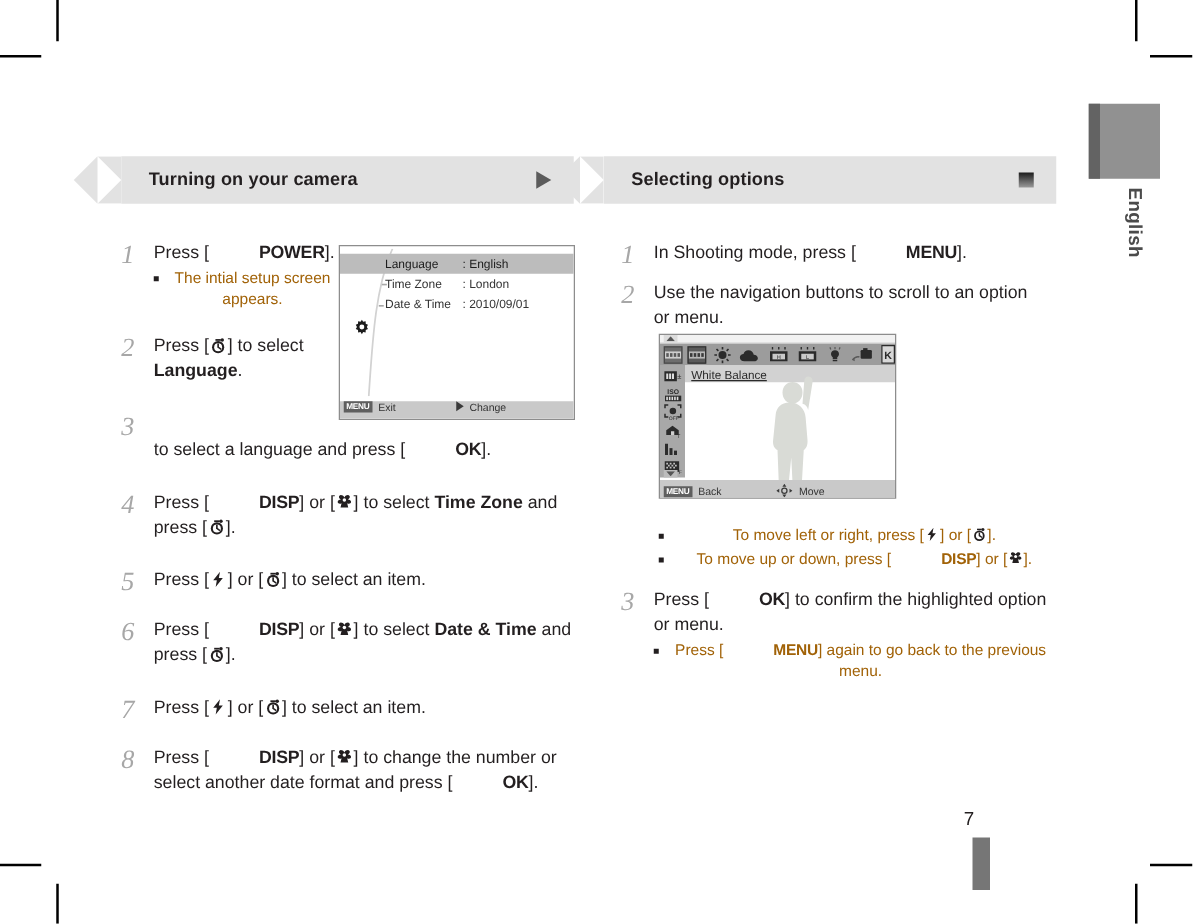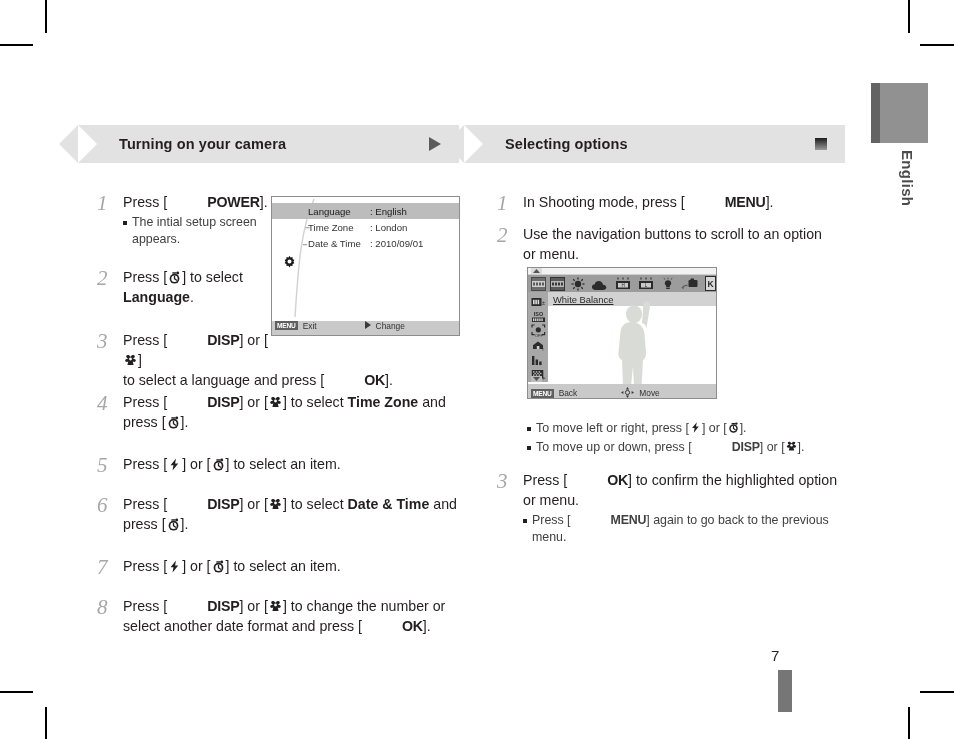--- a/index.html
+++ b/index.html
@@ -47,22 +47,22 @@
   .step{position:absolute;display:flex;}
   .step-num{
     width:26px;flex:0 0 26px;
     font-family:"Liberation Serif","DejaVu Serif",serif;
     font-style:italic;font-size:21px;color:#a7a7a7;line-height:20px;
     padding-top:1px;
   }
   .step-body{font-size:14.2px;line-height:20px;color:#231f20;}
   .step-body b{font-weight:bold;}
   .sub{
-    font-size:12.4px;line-height:17px;color:#404040;
-    margin-top:2px;padding-left:9px;position:relative;
+    font-size:12.4px;line-height:17px;color:#a16207;
+    margin-top:2px;padding-left:9px;position:relative;text-align:center;
   }
   .sub::before{
     content:"";position:absolute;left:0;top:7px;width:3.5px;height:3.5px;
     background:#231f20;
   }
 
   
   .key{font-weight:bold;letter-spacing:-.2px;margin-left:40px;}
   .keyi{
     display:inline-block;vertical-align:-3px;width:15px;height:15px;
@@ -187,24 +187,21 @@
           <circle cx="11.5" cy="3.2" r="1.5" fill="#231f20"></circle>
           <rect x="5.7" y="2.4" width="4.6" height="1.5" fill="#231f20"></rect>
         </svg></span>] to select
     <b>Language</b>.
   </div>
 </div>
 
 <div class="step" style="left:97px;top:330px;width:360px;">
   <div class="step-num">3</div>
   <div class="step-body" style="width:330px;">
-    <span style="display:inline-block;width:155px;">Press [<span class="key">DISP</span>] or [<span class="keyi"><svg viewBox="0 0 16 16">
-            <path d="M8 4.2c1.1-2.3 3.6-2.6 4.4-1.3.8 1.3-.6 2.9-2.2 3.2 1.9-.3 3.6.6 3.5 2 0 1.4-2 1.9-3.3 1l.9 3.8H4.7l.9-3.8c-1.3.9-3.3.4-3.3-1-.1-1.4 1.6-2.3 3.5-2C4.2 5.8 2.8 4.2 3.6 2.9 4.4 1.6 6.9 1.9 8 4.2z" fill="#231f20"></path>
-            <circle cx="8" cy="6.4" r="1.5" fill="#fff"></circle>
-          </svg></span>]</span><br>
+    <br>
     to select a language and press [<span class="key">OK</span>].
   </div>
 </div>
 
 <div class="step" style="left:97px;top:392px;width:360px;">
   <div class="step-num">4</div>
   <div class="step-body" style="width:334px;">
     Press [<span class="key">DISP</span>] or [<span class="keyi"><svg viewBox="0 0 16 16">
           <path d="M8 4.2c1.1-2.3 3.6-2.6 4.4-1.3.8 1.3-.6 2.9-2.2 3.2 1.9-.3 3.6.6 3.5 2 0 1.4-2 1.9-3.3 1l.9 3.8H4.7l.9-3.8c-1.3.9-3.3.4-3.3-1-.1-1.4 1.6-2.3 3.5-2C4.2 5.8 2.8 4.2 3.6 2.9 4.4 1.6 6.9 1.9 8 4.2z" fill="#231f20"></path>
           <circle cx="8" cy="6.4" r="1.5" fill="#fff"></circle>

